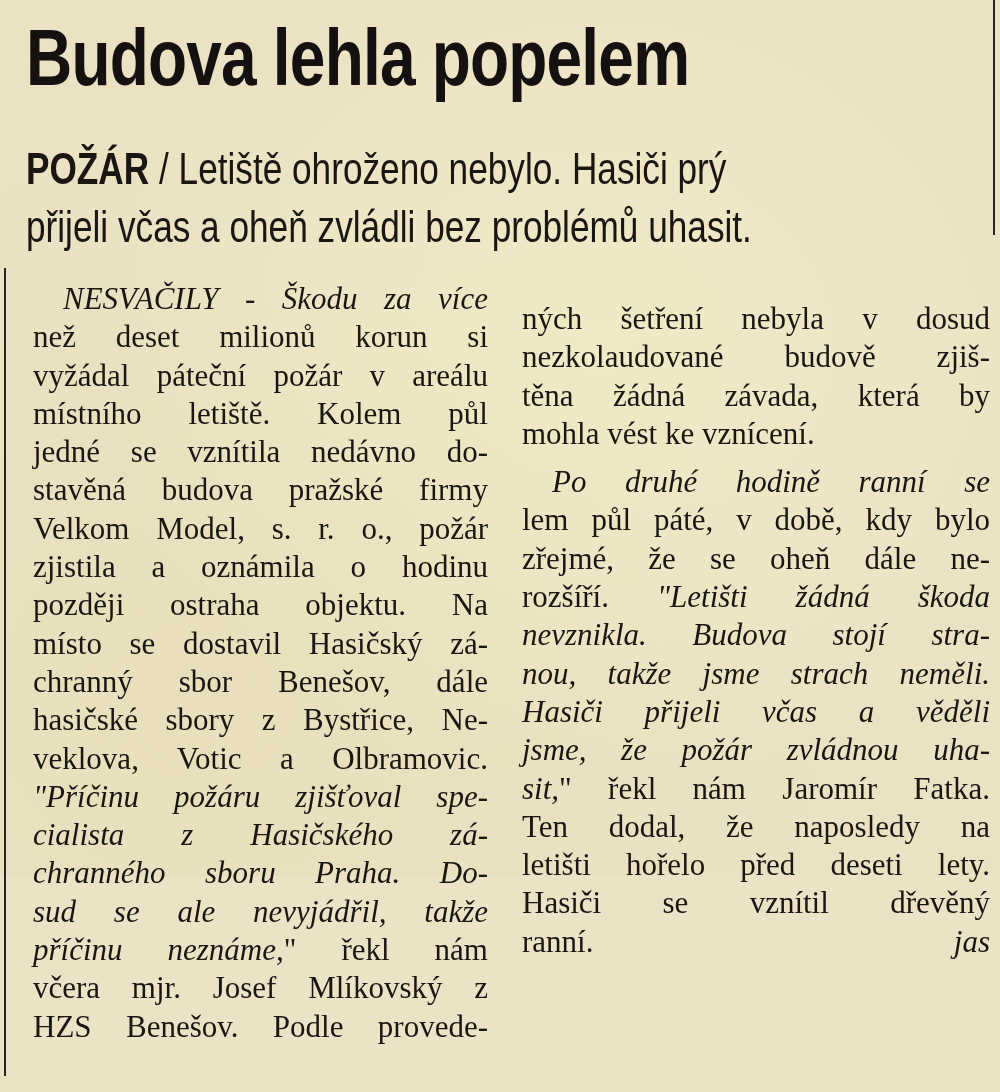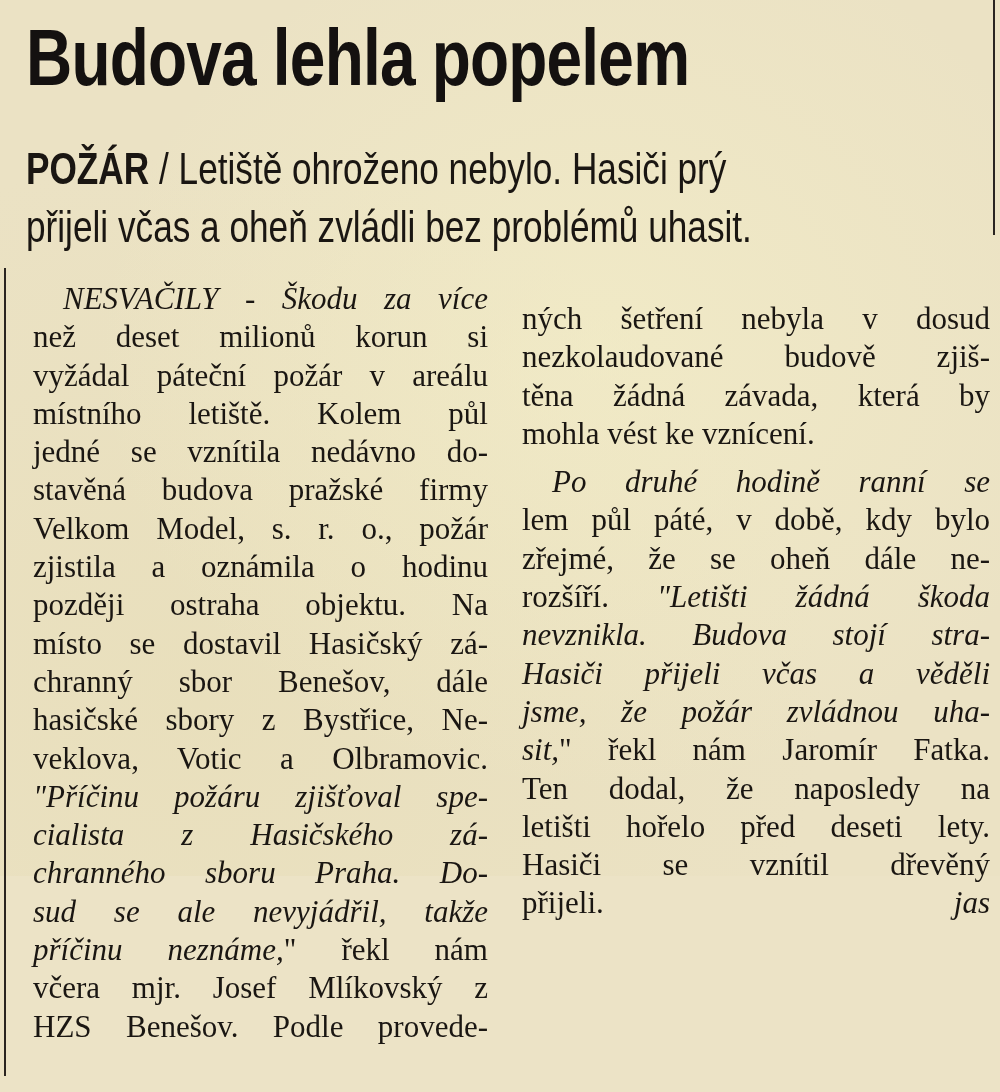--- a/index.html
+++ b/index.html
@@ -93,21 +93,22 @@
     <p>ných šetření nebyla v dosud</p>
     <p>nezkolaudované budově zjiš-</p>
     <p>těna žádná závada, která by</p>
     <p class="last">mohla vést ke vznícení.</p>
     <div class="para-gap"></div>
     <p class="indent">Po druhé hodině ranní se</p>
     <p>lem půl páté, v době, kdy bylo</p>
     <p>zřejmé, že se oheň dále ne-</p>
     <p><span>rozšíří.</span> <em>"Letišti žádná škoda</em></p>
     <p><em>nevznikla. Budova stojí stra-</em></p>
+    <p><em>nou, takže jsme strach neměli.</em></p>
     <p><em>Hasiči přijeli včas a věděli</em></p>
     <p><em>jsme, že požár zvládnou uha-</em></p>
     <p><em>sit,</em><span>" řekl nám Jaromír Fatka.</span></p>
     <p>Ten dodal, že naposledy na</p>
     <p>letišti hořelo před deseti lety.</p>
     <p>Hasiči se vznítil dřevěný</p>
-    <p class="last"><span>přijeli.</span><span class="sig">jas</span></p>
+    <p class="last"><span>ranní.</span><span class="sig">jas</span></p>
   </div>
 </div>
 
 </body></html>

